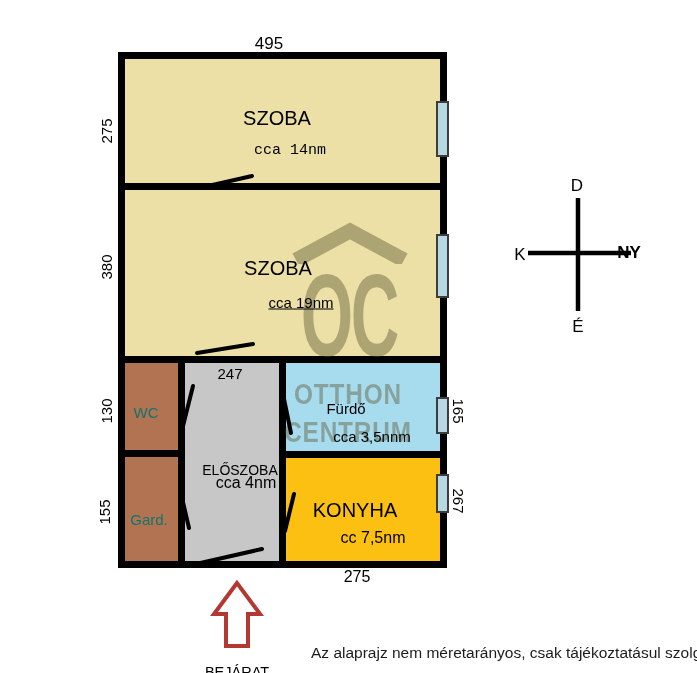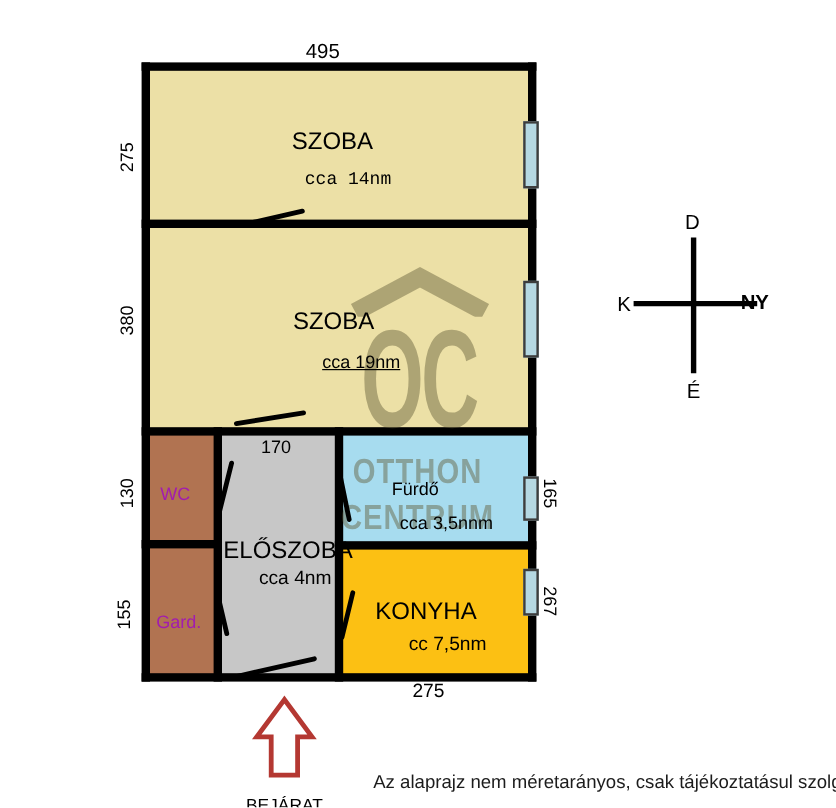--- a/index.html
+++ b/index.html
@@ -6,21 +6,21 @@
   #canvas{position:relative;width:697px;height:673px;background:#fff;overflow:hidden;
           font-family:"Liberation Sans", sans-serif;color:#000;}
   .room{position:absolute;z-index:1;}
   .wall{position:absolute;background:#000;z-index:2;}
   .wm{position:absolute;z-index:3;color:rgba(97,91,56,0.45);font-weight:bold;white-space:nowrap;}
   .lbl{position:absolute;z-index:4;transform:translate(-50%,-50%);white-space:nowrap;
        font-size:15px;line-height:1;}
   .rot-l{transform:translate(-50%,-50%) rotate(-90deg);}
   .rot-r{transform:translate(-50%,-50%) rotate(90deg);}
   .name{font-size:20px;}
-  .white{color:#a21caf;}
+  .white{color:#0f766e;}
   .window{position:absolute;z-index:6;border:2px solid #3d3d3d;box-sizing:border-box;}
   #overlay{position:absolute;left:0;top:0;z-index:6;pointer-events:none;}
   .door{stroke:#000;stroke-width:4;stroke-linecap:round;}
   .compass-line{stroke:#000;stroke-width:4.5;}
   .compass-lbl{font-size:17px;z-index:4;}
   .disclaimer{position:absolute;z-index:4;font-size:15.5px;color:#1c1c1c;white-space:nowrap;}
   .wm-logo{transform:translate(-50%,-50%) scaleX(0.58);font-size:116px;letter-spacing:-4px;}
   .wm-word{transform:translate(-50%,-50%) scaleX(0.84);font-size:29px;letter-spacing:1px;}
 </style>
 </head>
@@ -53,33 +53,33 @@
   <div class="wm wm-logo" style="left:349px;top:316px;">OC</div>
   <div class="wm wm-word" style="left:348px;top:394px;">OTTHON</div>
   <div class="wm wm-word" style="left:348px;top:432px;">CENTRUM</div>
 
   <div class="lbl name" style="left:277px;top:118px;">SZOBA</div>
   <div class="lbl" style="left:290px;top:150px;font-family:Liberation Mono, monospace;">cca 14nm</div>
   <div class="lbl name" style="left:278px;top:268px;">SZOBA</div>
   <div class="lbl" style="left:301px;top:302px;text-decoration:underline;">cca 19nm</div>
   <div class="lbl white" style="left:146px;top:412px;">WC</div>
   <div class="lbl white" style="left:149px;top:519px;">Gard.</div>
-  <div class="lbl" style="left:240px;top:459px;font-size:20px;">ELŐSZOBA</div>
+  <div class="lbl" style="left:240px;top:470px;font-size:14px;">ELŐSZOBA</div>
   <div class="lbl" style="left:246px;top:483px;font-size:16px;">cca 4nm</div>
   <div class="lbl" style="left:346px;top:408px;">Fürdő</div>
   <div class="lbl" style="left:372px;top:436px;">cca 3,5nnm</div>
   <div class="lbl name" style="left:355px;top:510px;">KONYHA</div>
   <div class="lbl" style="left:373px;top:538px;font-size:16px;">cc 7,5nm</div>
 
   <div class="lbl" style="left:269px;top:43px;font-size:17px;">495</div>
   <div class="lbl rot-l" style="left:106px;top:131px;">275</div>
   <div class="lbl rot-l" style="left:106px;top:267px;">380</div>
   <div class="lbl rot-l" style="left:106px;top:411px;">130</div>
   <div class="lbl rot-l" style="left:104px;top:512px;">155</div>
-  <div class="lbl" style="left:230px;top:373px;">170</div>
+  <div class="lbl" style="left:230px;top:373px;">247</div>
   <div class="lbl rot-r" style="left:458px;top:411px;">165</div>
   <div class="lbl rot-r" style="left:458px;top:501px;">267</div>
   <div class="lbl" style="left:357px;top:577px;font-size:16px;">275</div>
 
   <div class="window" style="left: 436px; top: 101px; width: 13px; height: 56px; background: rgb(181, 216, 226);"></div>
   <div class="window" style="left: 436px; top: 234px; width: 13px; height: 64px; background: rgb(181, 216, 226);"></div>
   <div class="window" style="left: 436px; top: 397px; width: 13px; height: 37px; background: rgb(181, 216, 226);"></div>
   <div class="window" style="left: 436px; top: 474px; width: 13px; height: 39px; background: rgb(181, 216, 226);"></div>
 
   <div class="lbl compass-lbl" style="left:577px;top:185px;">D</div>

